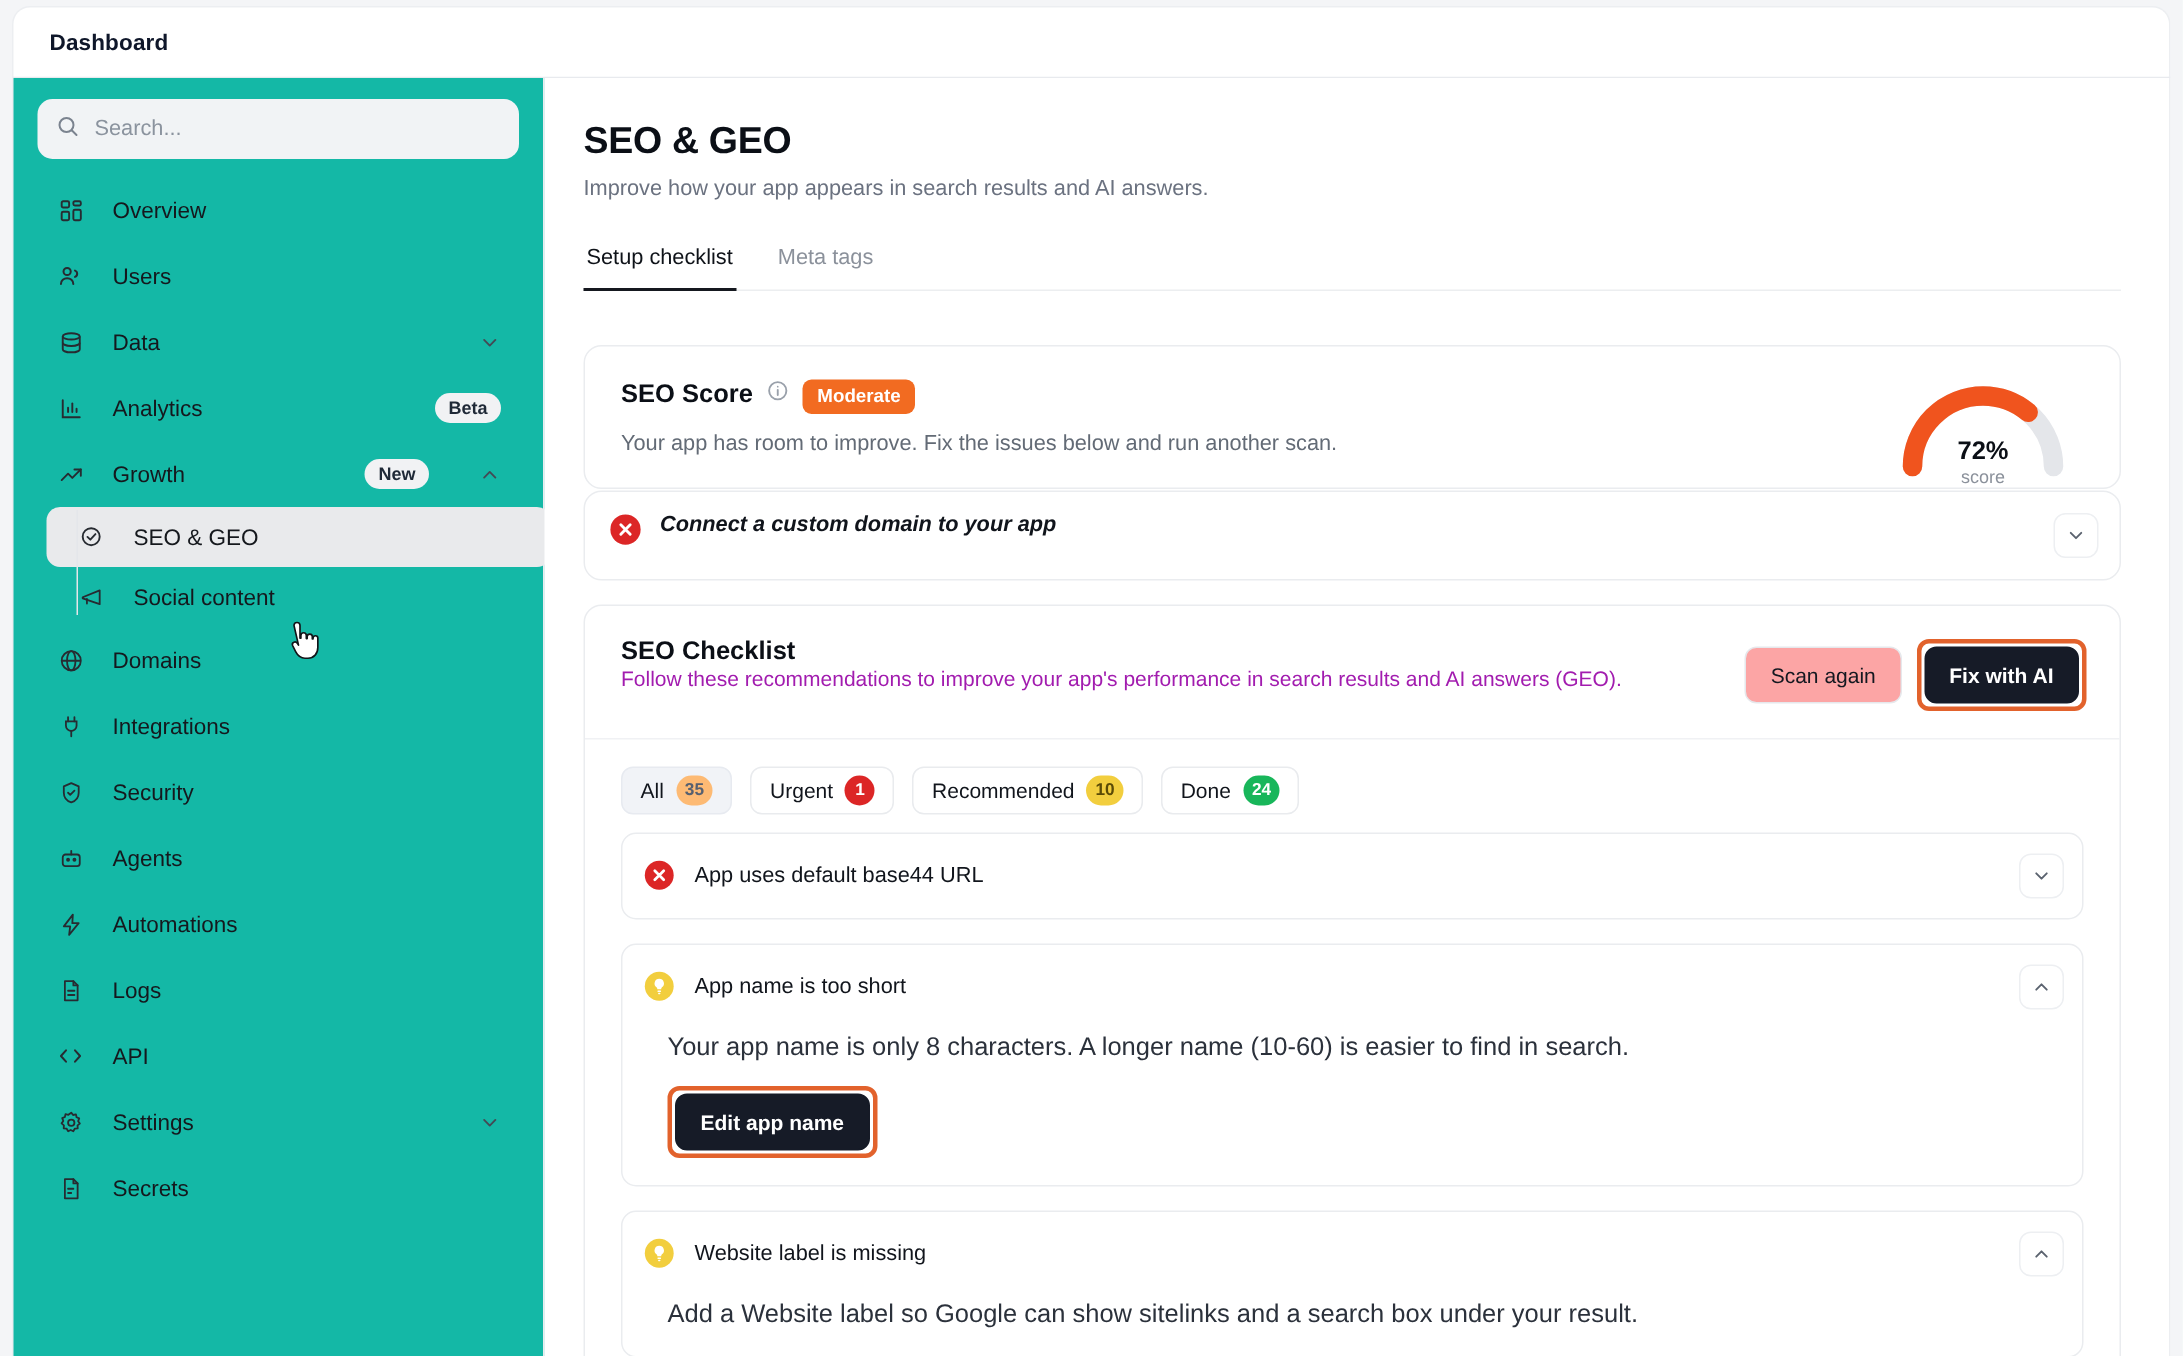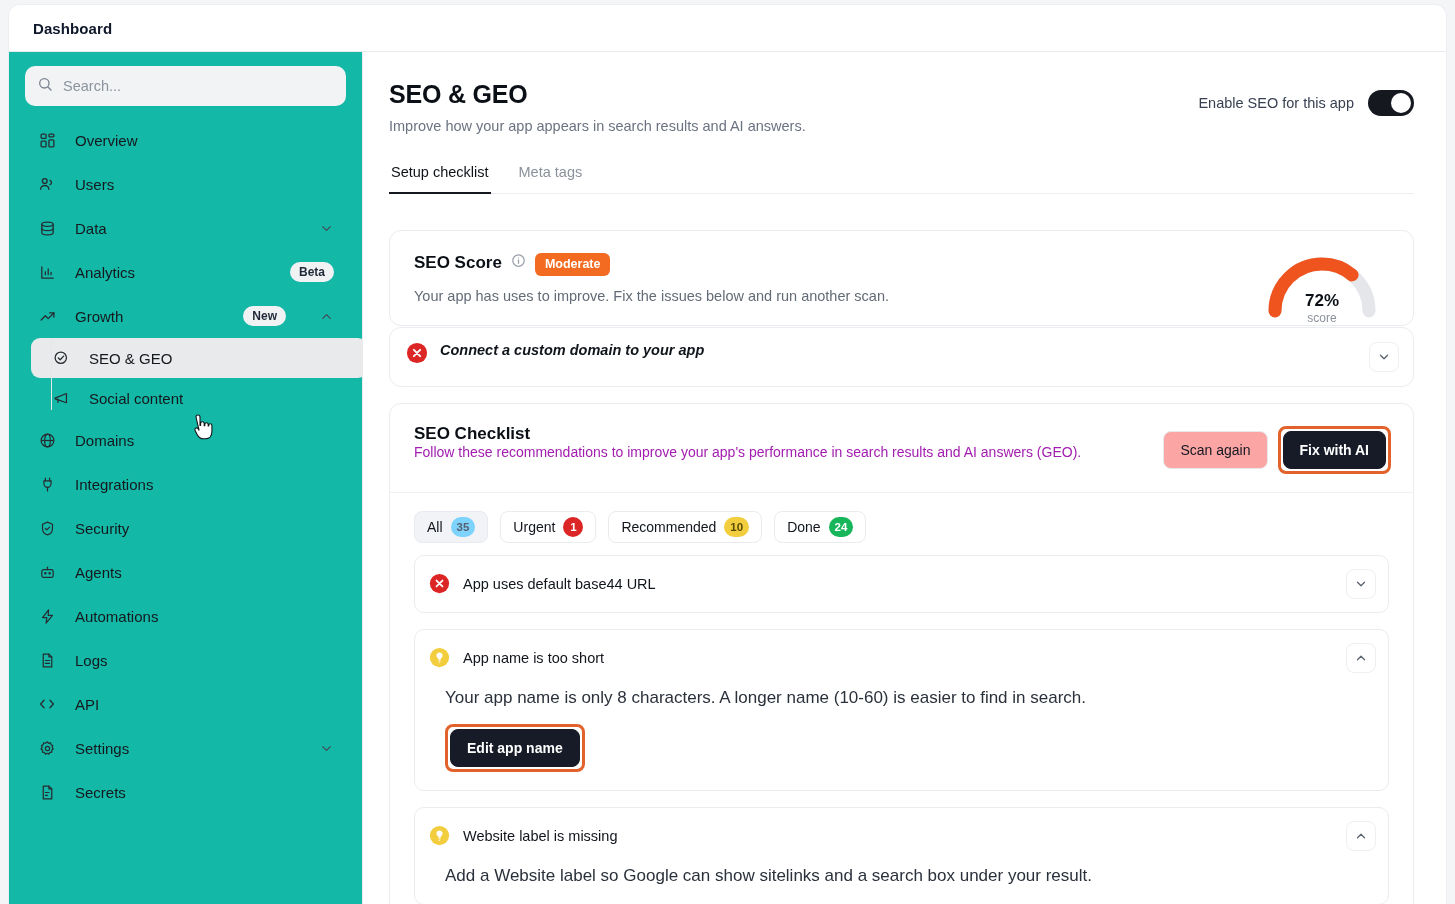--- a/index.html
+++ b/index.html
@@ -154,21 +154,21 @@
     display: flex; align-items: center; gap: 8px; height: 32px;
     padding: 0 12px; border-radius: 8px; border: 1px solid #e9ebee;
     background: #fff; font-size: 14px; color: #11151c; cursor: pointer; font-weight: 500;
   }
   .pill.sel { background: #f1f3f7; border-color: #e7eaf0; }
   .cnt {
     min-width: 20px; height: 20px; border-radius: 999px; font-size: 11.5px;
     font-weight: 700; display: inline-flex; align-items: center;
     justify-content: center; padding: 0 6px; color: #fff;
   }
-  .cnt.gray { background: #7dd3fc; color: #5a6personally; color: #566070; }
+  .cnt.gray { background: #fdba74; color: #5a6personally; color: #566070; }
   .cnt.red { background: #dc2626; }
   .cnt.amber { background: #f2ce3e; color: #5a4a06; }
   .cnt.green { background: #18b65a; }
 
   .item-card { margin: 0 24px 16px 24px; border: 1px solid #eaecef; border-radius: 10px; background: #fff; }
   .item-head { display: flex; align-items: center; padding: 13px 12px 13px 14px; min-height: 52px; }
   .item-title { font-size: 14.5px; color: #11151c; margin-left: 12px; font-weight: 500; }
   .item-body { padding: 0 16px 18px 30px; }
   .item-text { font-size: 17px; color: #2b313b; margin-top: 2px; }
   .item-btn-wrap { margin-top: 16px; }
@@ -400,47 +400,41 @@
     </svg>
   </div>
 
   <div class="main">
     <div class="main-inner">
 
       <div class="page-head">
         <div>
           <div class="page-title">SEO &amp; GEO</div>
           <div class="page-sub">Improve how your app appears in search results and AI answers.</div>
-        </div>
-        <div class="head-right">
-          <span class="toggle-label">Enable SEO for this app</span>
-          <div class="toggle">
-            <div class="knob"></div>
-          </div>
         </div>
       </div>
 
       <div class="tabs">
         <div class="tab active">Setup checklist</div>
         <div class="tab">Meta tags</div>
       </div>
 
       <div class="card score-card">
         <div class="score-title-row">
           <span class="score-title">SEO Score</span>
           <span class="info-ic">
             <svg width="15" height="15" viewBox="0 0 24 24" fill="none" stroke="#9aa1ab" stroke-width="2" stroke-linecap="round">
               <circle cx="12" cy="12" r="9.2"></circle>
                 <line x1="12" y1="11" x2="12" y2="16.5"></line>
                 <circle cx="12" cy="7.6" r="0.9" fill="#9aa1ab" stroke="none"></circle>
             </svg>
           </span>
           <span class="badge-moderate">Moderate</span>
         </div>
-        <div class="score-desc">Your app has uses to improve. Fix the issues below and run another scan.</div>
+        <div class="score-desc">Your app has room to improve. Fix the issues below and run another scan.</div>
 
         <div class="gauge">
           <svg width="118" height="70" viewBox="0 0 118 70">
             <path d="M12 62 A47 47 0 0 1 106 62" fill="none" stroke="#e4e6ea" stroke-width="13" stroke-linecap="round"></path>
             <path id="gauge-fill" d="M12 62 A47 47 0 0 1 106 62" fill="none" stroke="#f0541e" stroke-width="13" stroke-linecap="round" stroke-dasharray="106.32646362304688 147.67564392089844" stroke-dashoffset="0"></path>
           </svg>
           <div class="val">72%</div>
           <div class="cap">score</div>
         </div>
       </div>

